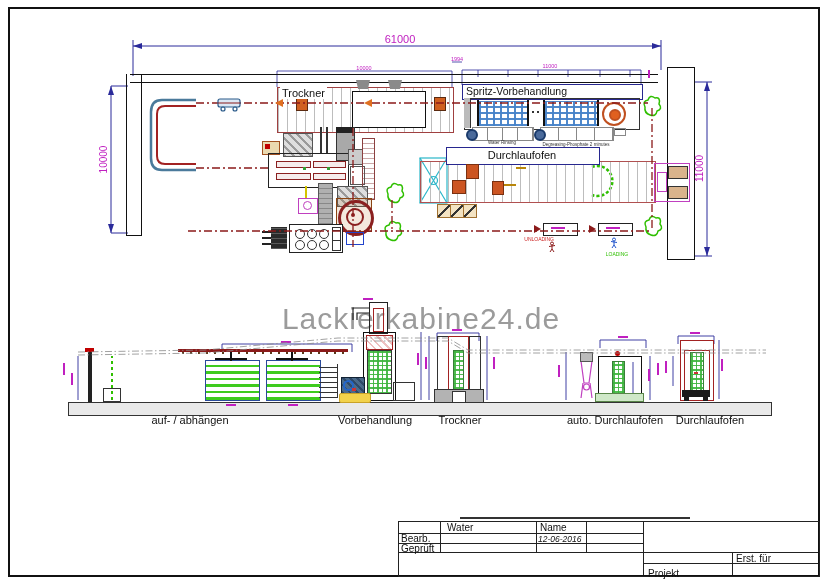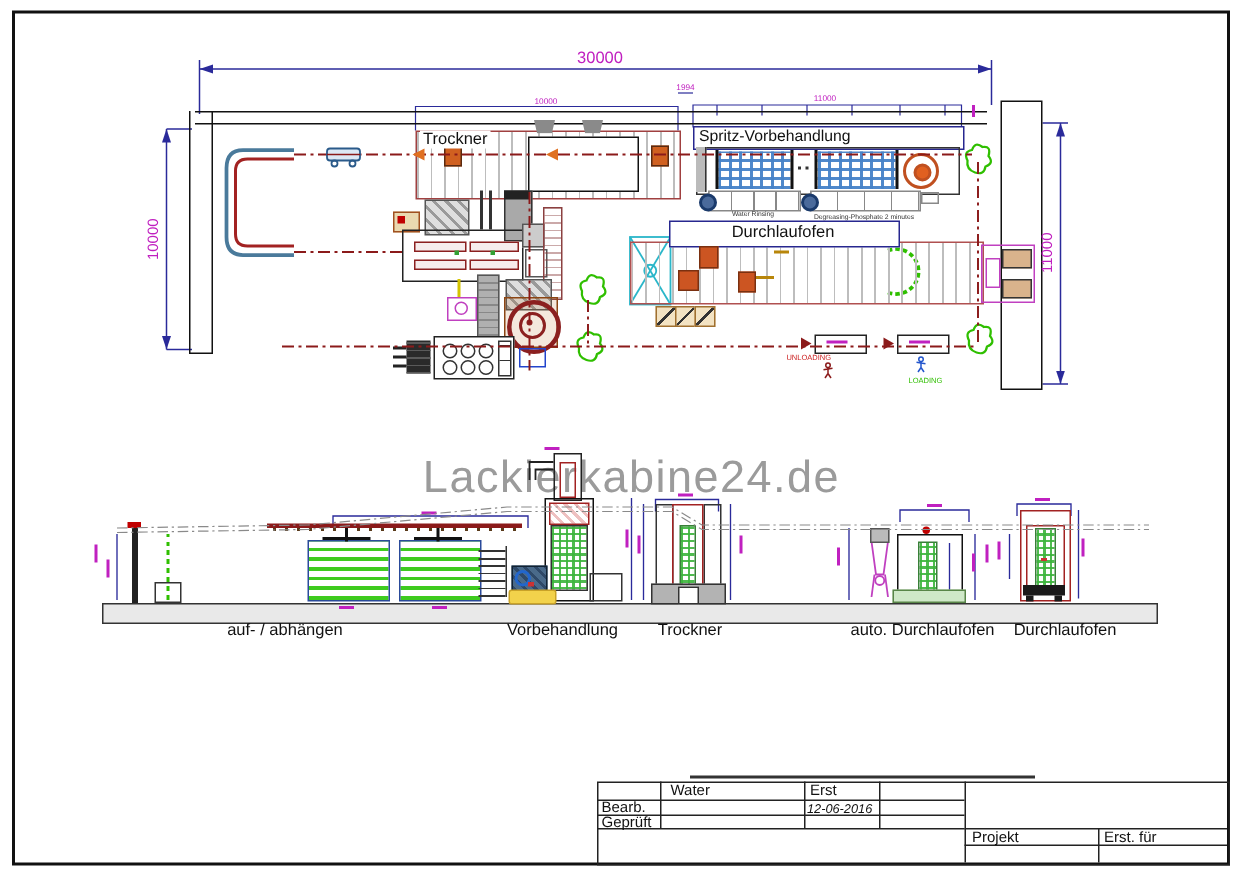--- a/index.html
+++ b/index.html
@@ -313,21 +313,21 @@
       <line x1="3" y1="7" x2="1" y2="10"></line>
         <line x1="3" y1="7" x2="5" y2="10"></line>
     </g>
 
     <g stroke="#8a8a8a" stroke-width="0.8" stroke-dasharray="7 2.5 1.5 2.5" fill="none">
       <polyline points="78,352 205,350 338,338 448,338 468,350 766,350"></polyline>
       <polyline points="78,355 205,353 338,341 448,341 468,353 766,353"></polyline>
     </g>
   </svg>
 
-  <div class="abs dim ctr" style="left:370px;top:33px;width:60px;">30000</div>
+  <div class="abs dim ctr" style="left:370px;top:33px;width:60px;">61000</div>
   <div class="abs dim ctr rot" style="left:78px;top:154px;width:50px;font-size:10px;">10000</div>
   <div class="abs dim ctr rot" style="left:674px;top:163px;width:50px;font-size:10px;">11000</div>
 
   <div class="abs lbl ctr" style="left:120px;top:414px;width:140px;">auf- / abhängen</div>
   <div class="abs lbl ctr" style="left:315px;top:414px;width:120px;">Vorbehandlung</div>
   <div class="abs lbl ctr" style="left:420px;top:414px;width:80px;">Trockner</div>
   <div class="abs lbl ctr" style="left:555px;top:414px;width:120px;">auto. Durchlaufofen</div>
   <div class="abs lbl ctr" style="left:655px;top:414px;width:110px;">Durchlaufofen</div>
 
   <div class="abs" style="left:460px;top:517px;width:230px;height:2px;background:#333;"></div>
@@ -336,20 +336,20 @@
   <div class="abs" style="left:536px;top:521px;width:1px;height:31px;background:#222;"></div>
   <div class="abs" style="left:586px;top:521px;width:1px;height:31px;background:#222;"></div>
   <div class="abs" style="left:643px;top:521px;width:1px;height:54px;background:#222;"></div>
   <div class="abs" style="left:732px;top:552px;width:1px;height:23px;background:#222;"></div>
   <div class="abs" style="left:398px;top:533px;width:245px;height:1px;background:#222;"></div>
   <div class="abs" style="left:398px;top:543px;width:245px;height:1px;background:#222;"></div>
   <div class="abs" style="left:398px;top:552px;width:245px;height:1px;background:#222;"></div>
   <div class="abs" style="left:643px;top:552px;width:175px;height:1px;background:#222;"></div>
   <div class="abs" style="left:643px;top:563px;width:175px;height:1px;background:#222;"></div>
   <div class="abs tb" style="left:447px;top:522px;">Water</div>
-  <div class="abs tb" style="left:540px;top:522px;">Erst</div>
+  <div class="abs tb" style="left:540px;top:522px;">Name</div>
   <div class="abs tb" style="left:401px;top:533px;">Bearb.</div>
   <div class="abs" style="left:538px;top:534px;font-size:8.5px;font-style:italic;">12-06-2016</div>
   <div class="abs tb" style="left:401px;top:543px;">Geprüft</div>
-  <div class="abs tb" style="left:648px;top:553px;">Projekt</div>
+  <div class="abs tb" style="left:648px;top:568px;">Projekt</div>
   <div class="abs tb" style="left:736px;top:553px;">Erst. für</div>
 
 </div>
 
 </body></html>

